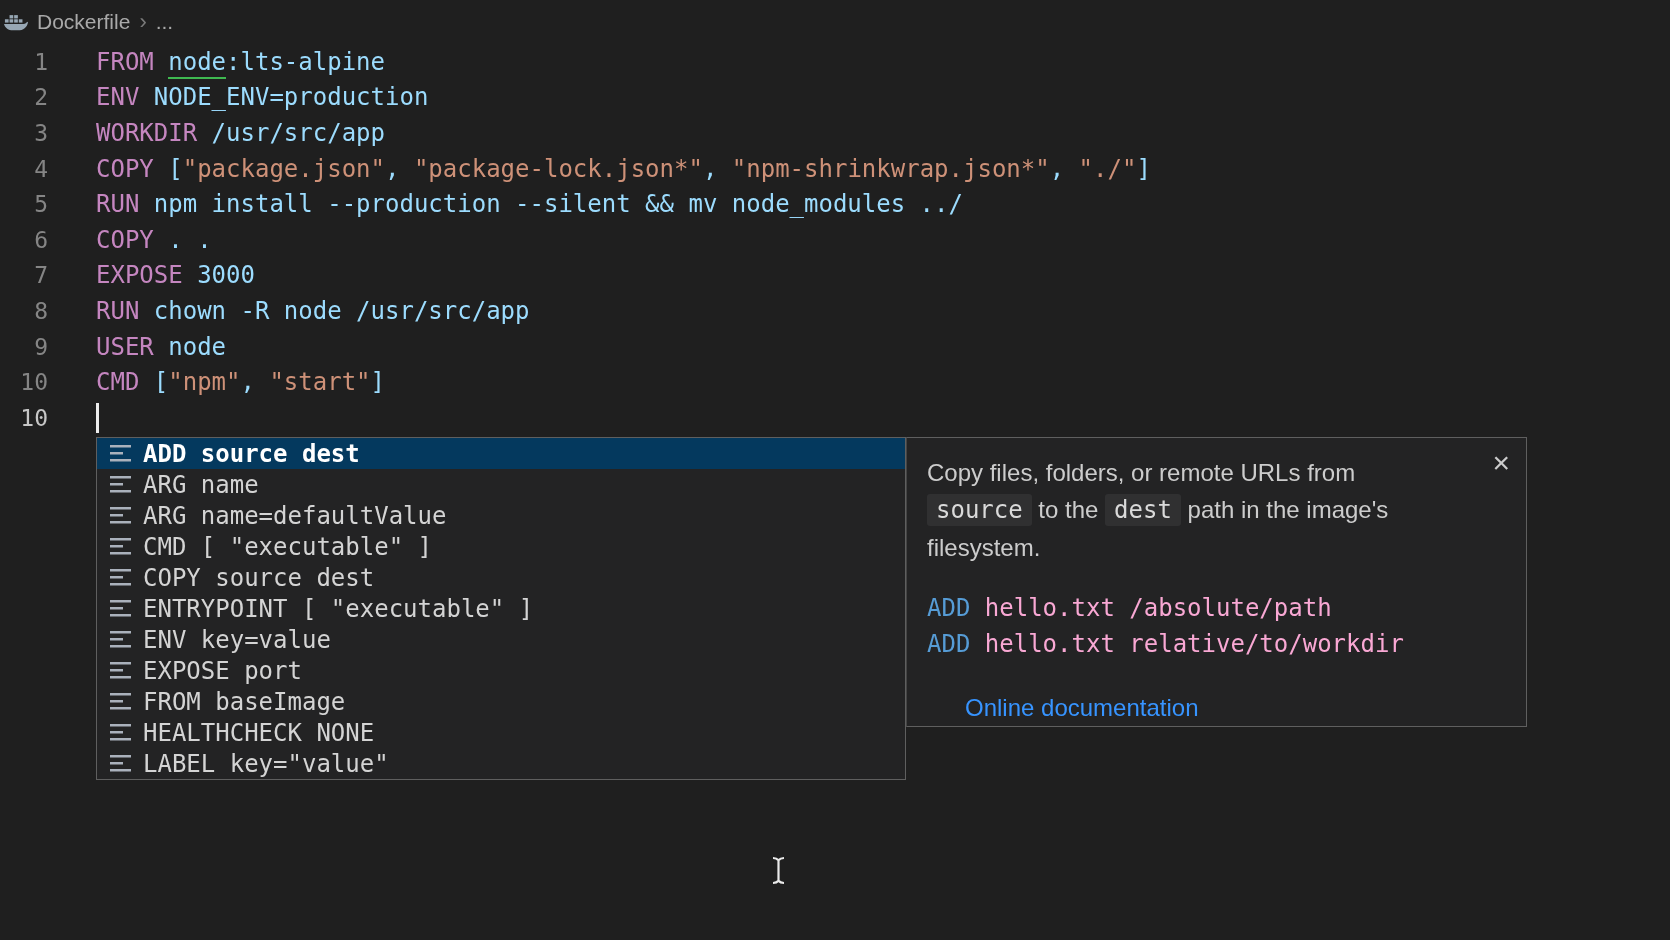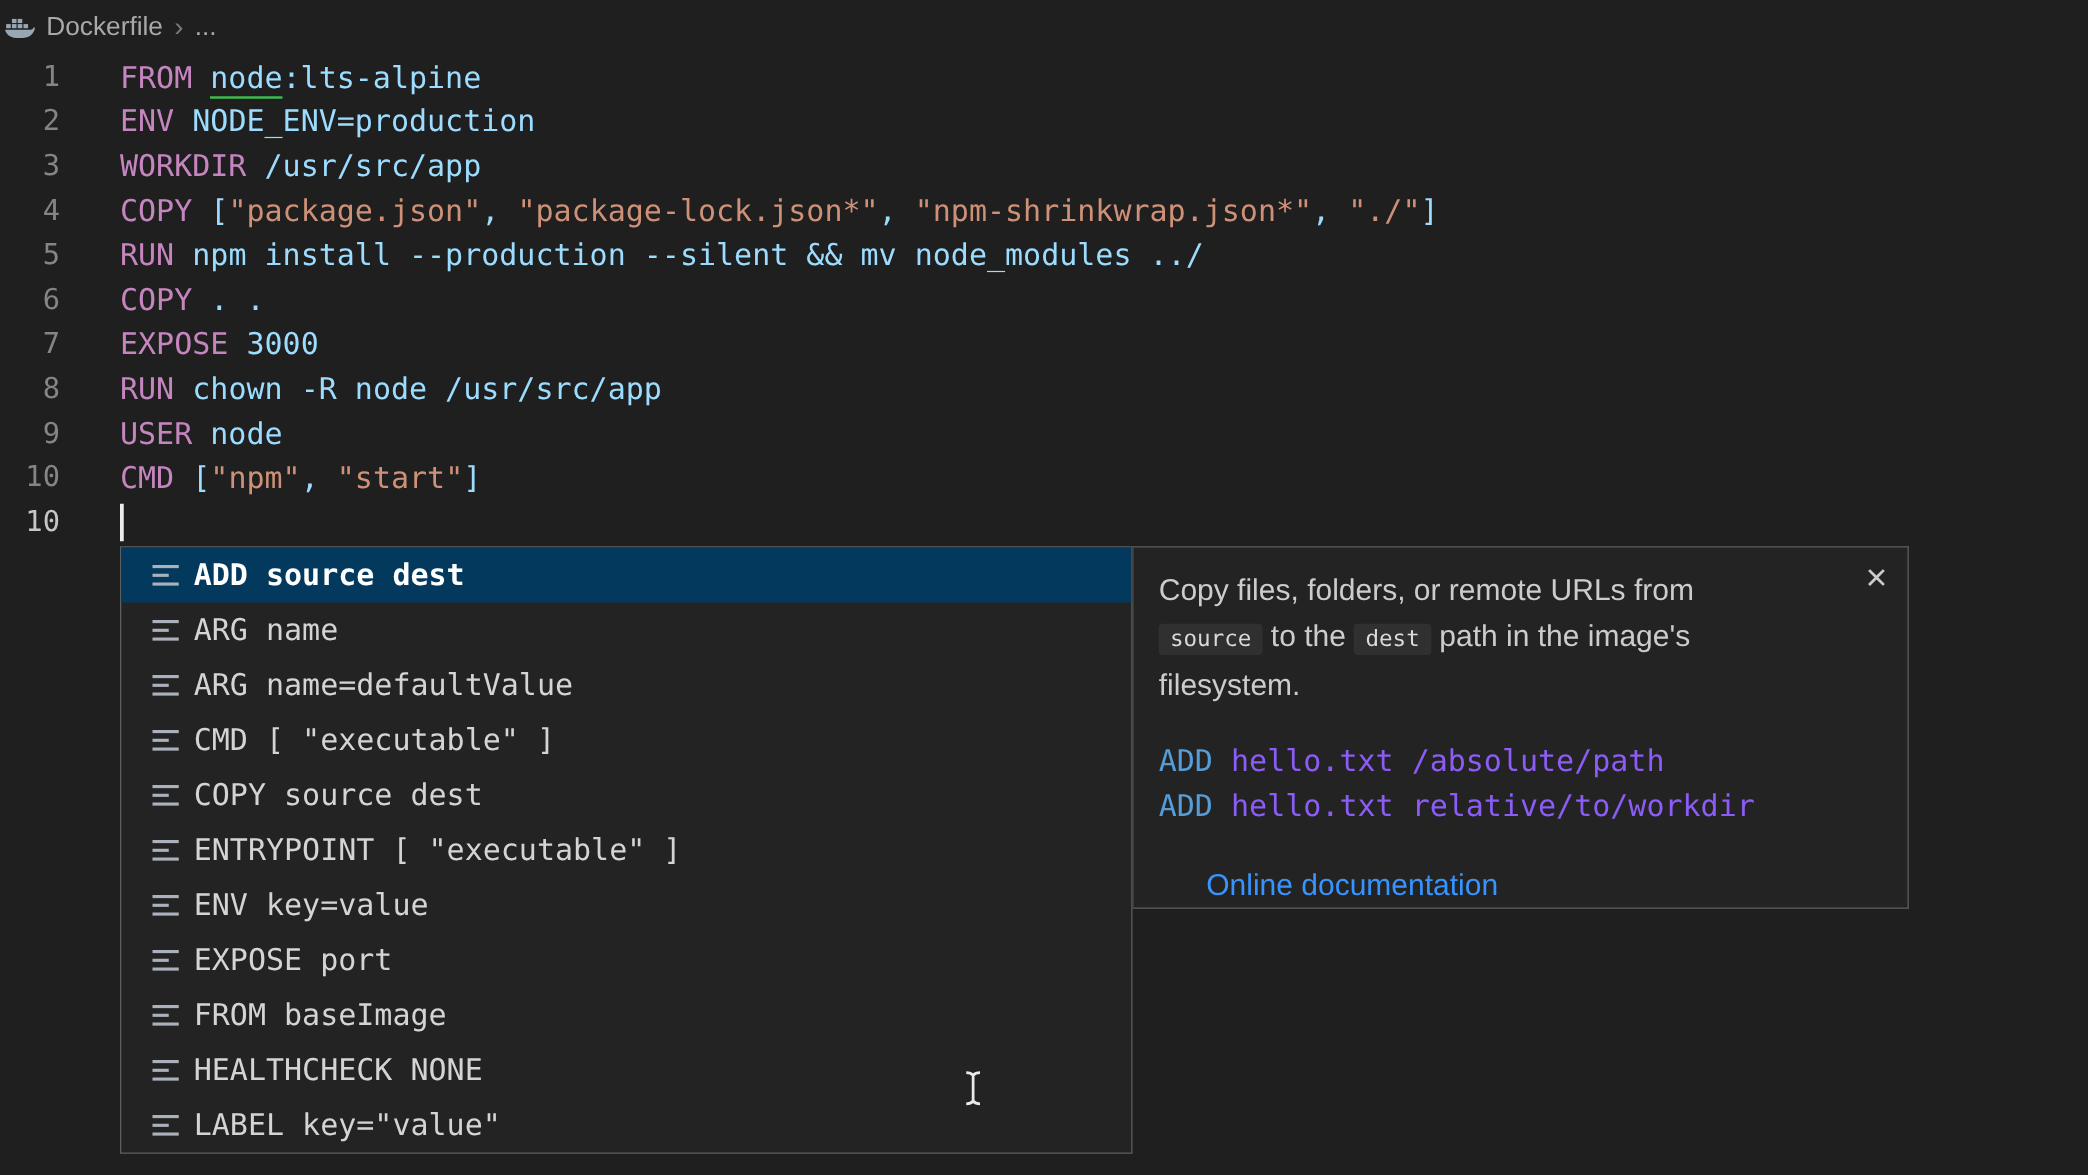--- a/index.html
+++ b/index.html
@@ -40,22 +40,22 @@
 
   
   .suggest-widget {
     position:absolute; left:96px; top:437px; width:810px;
     background:#232324;
     border:1px solid #5f5f5f;
     z-index:5;
   }
   .suggest-item {
     display:flex; align-items:center;
-    height:44px;
-    padding-left:25px; gap:10px;
+    height:31px;
+    padding-left:13px; gap:10px;
     font-size:24px; color:#d4d4d4;
     cursor:pointer;
   }
   .suggest-item.selected { background:#04395e; color:#ffffff; font-weight:bold; }
   .suggest-label { white-space:pre; overflow:hidden; text-overflow:ellipsis; }
   .snippet-icon {
     flex:none; width:21px; height:17px; margin-right:2px;
     background:
       linear-gradient(#aab1bc,#aab1bc) 0 0/21px 2.5px no-repeat,
       linear-gradient(#aab1bc,#aab1bc) 0 7px/13px 2.5px no-repeat,
@@ -69,32 +69,32 @@
     border:1px solid #5f5f5f;
     border-left:1px solid #454545;
     padding:16px 20px 0 20px;
     font-family:"Liberation Sans", sans-serif;
     font-size:24px; line-height:37px; color:#cccccc;
   }
   .docs-desc { max-width:505px; }
   .inline-code {
     font-family:"DejaVu Sans Mono", monospace;
     background:#303031; color:#dadada;
-    font-size:18px; padding:2px 9px; border-radius:3px;
+    font-size:24px; padding:2px 9px; border-radius:3px;
     white-space:nowrap;
   }
   .docs-close {
     position:absolute; top:6px; right:16px;
     font-size:30px; color:#cccccc; cursor:pointer;
     font-family:"Liberation Sans", sans-serif;
   }
   .docs-examples { margin-top:24px; font-family:"DejaVu Sans Mono", monospace; font-size:24px; line-height:36px; }
   .example-line { white-space:pre; }
   .ex-kw  { color:#569cd6; }
-  .ex-rest{ color:#8b5cf6; }
+  .ex-rest{ color:#f9a8d4; }
   .docs-link { display:inline-block; margin-top:27px; color:#3794ff; cursor:pointer;margin-left:38px; }
 
   
   .mouse-cursor { position:absolute; left:770px; top:856px; z-index:9; }
 </style>
 </head>
 <body>
 
 <div class="breadcrumbs">
   <span class="docker-icon">

